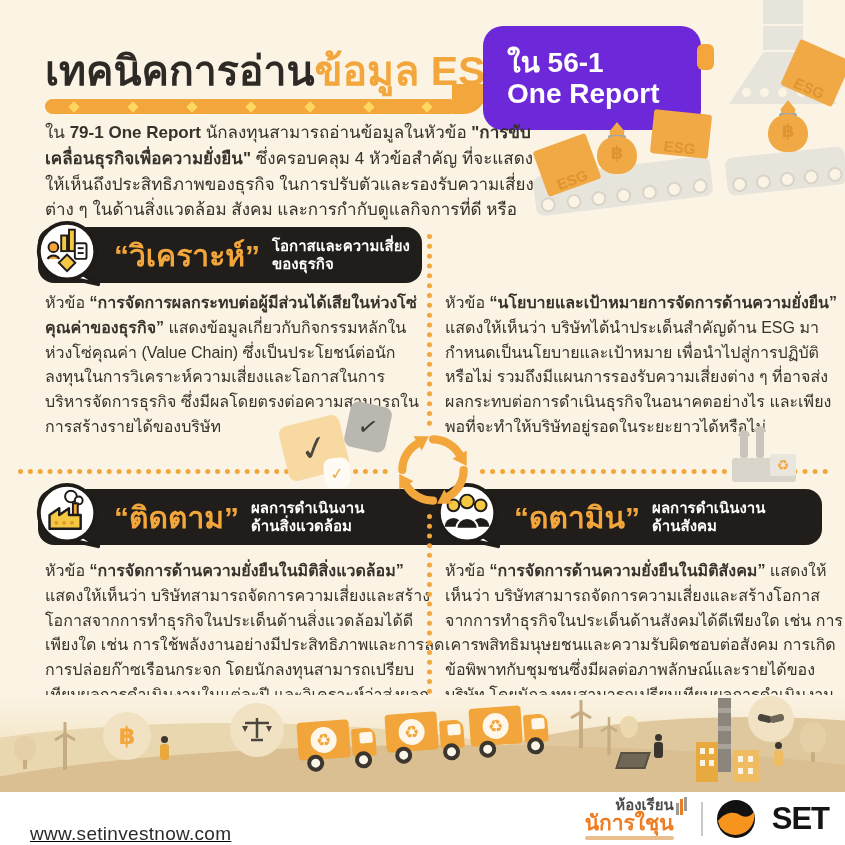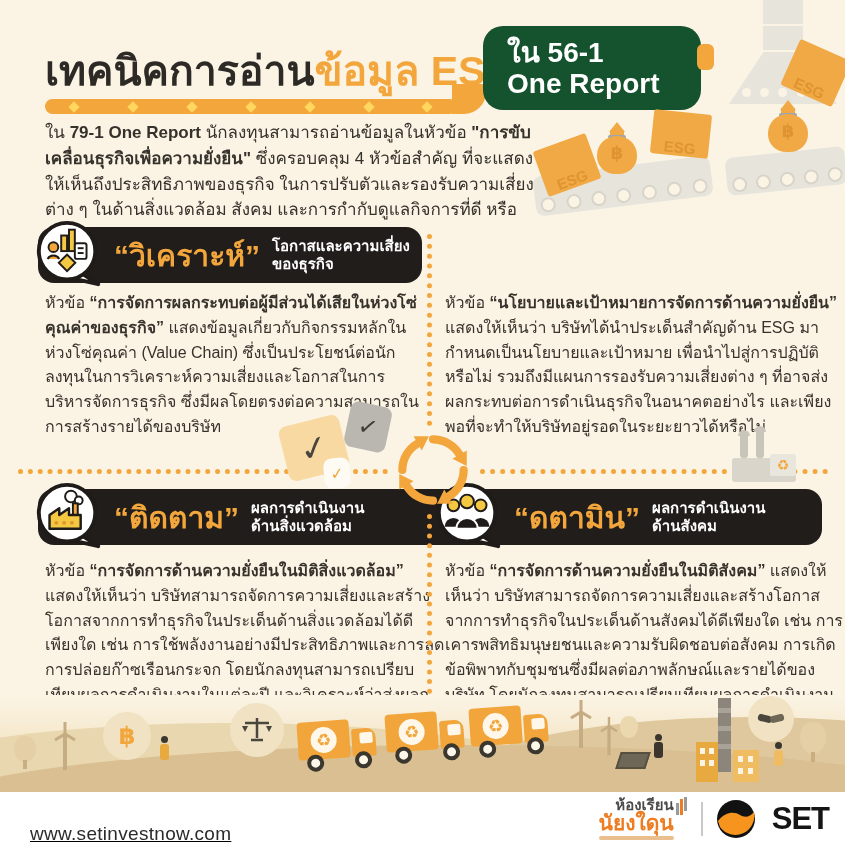--- a/index.html
+++ b/index.html
@@ -8,21 +8,21 @@
   .abs{position:absolute;}
   .b{font-weight:bold;}
 
   
   .title{left:45px;top:38px;font-size:41px;font-weight:bold;color:#2D2A25;white-space:nowrap;}
   .title .accent{color:#F2A63C;}
   .title-bar{left:45px;top:99px;width:412px;height:15px;background:#F2A63C;border-radius:9px;
              display:flex;justify-content:space-around;align-items:center;}
   .diamond{width:8px;height:8px;background:#FFD75E;transform:rotate(45deg);}
   .bar-elbow{left:452px;top:84px;width:34px;height:30px;background:#F2A63C;border-bottom-right-radius:22px;}
-  .badge{left:483px;top:26px;width:218px;height:84px;background:#14532d;border-radius:20px;
+  .badge{left:483px;top:26px;width:218px;height:104px;background:#6d28d9;border-radius:20px;
          color:#FFFFFF;font-weight:bold;font-size:28px;line-height:1.12;display:flex;
          flex-direction:column;justify-content:center;padding-left:24px;box-sizing:border-box;}
   .badge::after{content:"";position:absolute;right:-13px;top:18px;width:17px;height:26px;
                 background:#F2A63C;border-radius:6px;}
 
   
   .hopper{right:8px;top:0;width:110px;height:110px;}
   .hopper .seg{position:absolute;left:36px;width:40px;height:24px;background:#E7E4DC;}
   .hopper .funnel{position:absolute;left:2px;top:52px;width:108px;height:52px;background:#E7E4DC;
                   clip-path:polygon(32% 0,68% 0,100% 100%,0 100%);}
@@ -457,21 +457,21 @@
   <div class="trunk abs" style="left:23px;top:760px;width:4px;height:9px;"></div>
   <div class="abs tree" style="left:800px;top:722px;width:26px;height:32px;"></div>
   <div class="trunk abs" style="left:811px;top:752px;width:4px;height:10px;"></div>
   <div class="abs tree" style="left:620px;top:716px;width:18px;height:22px;background:#EBD8AE;"></div>
 
   <div class="abs footer">
     <span class="url">www.setinvestnow.com</span>
     <div class="logos">
       <div class="klass-logo">
         <div class="l1">ห้องเรียน</div>
-        <div class="l2">นัยงใดุน</div>
+        <div class="l2">นัการใชุน</div>
         <div class="tag"></div>
         <div class="candles">
           <i style="left:0;top:6px;height:12px;"></i>
           <i style="left:4px;top:2px;height:16px;background:#EE7D22;"></i>
           <i style="left:8px;top:0;height:14px;"></i>
         </div>
       </div>
       <div class="vdiv"></div>
       <div class="setlogo">
         <svg width="40" height="40" viewBox="0 0 40 40">

